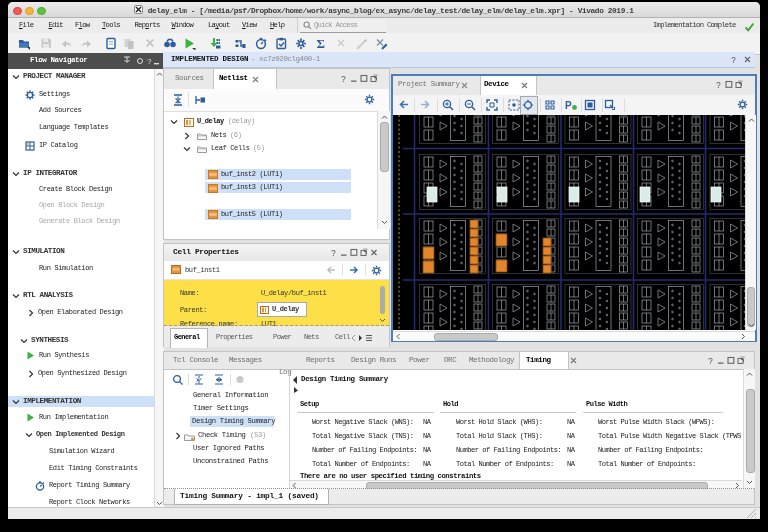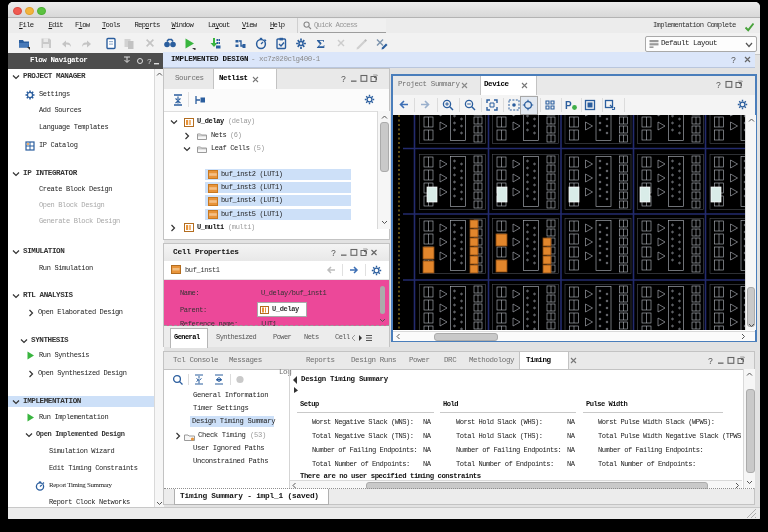--- a/index.html
+++ b/index.html
@@ -33,20 +33,24 @@
 .thumb{position:absolute;background:#c9c9c9;border:1px solid #ababab;border-radius:3px;}
 </style></head>
 <body>
 <div id="stage">
 <div id="win">
 
   <div class="a" id="titlebar"></div>
   <div class="tl" style="left:5px;background:#f05a51;border:0.5px solid #d84b42;"></div>
   <div class="tl" style="left:17px;background:#f2b43c;border:0.5px solid #dfa133;"></div>
   <div class="tl" style="left:29px;background:#5cc240;border:0.5px solid #4daf35;"></div>
+  <div class="a" id="title"><svg width="9" height="9" viewBox="0 0 9 9" style="vertical-align:-1px">
+          <rect x="0.5" y="0.5" width="8" height="8" rx="1.5" fill="#fff" stroke="#888"></rect>
+          <path d="M2 2 L7 7 M7 2 L2 7" stroke="#222" stroke-width="1.4"></path>
+        </svg> delay_elm - [/media/psf/Dropbox/home/work/async_blog/ex_async/delay_test/delay_elm/delay_elm.xpr] - Vivado 2019.1</div>
 
   <div class="a" id="menubar">
     <span class="mi" style="left:11px"><u>F</u>ile</span>
     <span class="mi" style="left:40.5px"><u>E</u>dit</span>
     <span class="mi" style="left:67px">F<u>l</u>ow</span>
     <span class="mi" style="left:94px"><u>T</u>ools</span>
     <span class="mi" style="left:126.5px">Rep<u>o</u>rts</span>
     <span class="mi" style="left:163.5px"><u>W</u>indow</span>
     <span class="mi" style="left:200px">La<u>y</u>out</span>
     <span class="mi" style="left:234px"><u>V</u>iew</span>
@@ -139,33 +143,20 @@
           <path d="M3.5 4.5 L4.5 3.5 L7 6 L9.5 3.5 L10.5 4.5 L8 7 L10.5 9.5 L9.5 10.5 L7 8 L4.5 10.5 L3.5 9.5 L6 7 z" fill="#cccccc"></path>
         </svg>
     <svg class="ti" style="left:346px">
           <path d="M3 11.5 L10 4.5 l1.5 1.5 L4.5 13 l-2 .5 z" fill="#cfcfcf"></path>
           <path d="M10 4.5 l1.5-1.5 1.5 1.5 -1.5 1.5 z" fill="#bdbdbd"></path>
         </svg>
     <svg class="ti" style="left:366px">
           <path d="M2.5 4 L3.5 3 L6 5.5 L8.5 3 L9.5 4 L7 6.5 L9.5 9 L8.5 10 L6 7.5 L3.5 10 L2.5 9 L5 6.5 z" fill="#7d94ad"></path>
           <path d="M8 11.5 L12 7.5 l1.5 1.5 L9.5 13 l-2 .5 z" fill="#2b5e9e"></path>
         </svg>
-    <div class="a" style="left:637px;top:2.5px;width:110px;height:14px;background:#fdfdfd;border:1px solid #a9a9a9;border-radius:2px;">
-      <svg class="a" style="left:3px;top:2.5px" width="10" height="9">
-            <g fill="#9a9a9a">
-              <rect x="0.5" y="1" width="9" height="2.2"></rect>
-              <rect x="0.5" y="4.2" width="9" height="2.2"></rect>
-              <rect x="0.5" y="7.4" width="4" height="2.2"></rect>
-            </g>
-          </svg>
-      <span class="a mono" style="left:15px;top:2.5px;font-size:7.5px;letter-spacing:-0.5px;color:#222;">Default Layout</span>
-      <svg class="a" style="left:99px;top:5px" width="8" height="6">
-            <path d="M1 1 L4 4.5 L7 1" fill="none" stroke="#555" stroke-width="1.2"></path>
-          </svg>
-    </div>
   </div>
 
   <div class="a" style="left:0;top:53px;width:752px;height:452px;background:#e2e2e2;"></div>
 
   <div class="a" style="left:0;top:51px;width:155px;height:16px;background:#4d4d4d;">
     <span class="a" style="left:6px;top:3px;color:#fff;font-weight:bold;font-size:7.5px;letter-spacing:-0.4px;padding-left:16px;">Flow Navigator</span>
     <svg class="a" style="left:113px;top:3px" width="40" height="10">
       <path d="M3 1 h6 M6 1 v5 M3.5 4 L6 6.5 L8.5 4" stroke="#ddd" fill="none"></path>
       <circle cx="19" cy="5" r="2.5" fill="none" stroke="#ddd"></circle>
       <text x="26" y="8" font-size="8" fill="#ddd" font-family="Liberation Mono">?</text>
@@ -282,21 +273,21 @@
             <path d="M1 1.5 L4 4.5 L7 1.5" fill="none" stroke="#333" stroke-width="1.2"></path>
           </svg>
           <span class="a b" style="left:28px">Open Implemented Design</span>
         </div>
     <div class="a row" style="left:0;top:393px;width:146px;height:11px;line-height:11px;">
           <span class="a" style="left:41px;color:#222">Simulation Wizard</span>
         </div>
     <div class="a row" style="left:0;top:410px;width:146px;height:11px;line-height:11px;">
           <span class="a" style="left:41px;color:#222">Edit Timing Constraints</span>
         </div>
-    <div class="a row" style="left:0;top:427px;width:146px;height:11px;line-height:11px;font-family:Liberation Serif, serif;">
+    <div class="a row" style="left:0;top:427px;width:146px;height:11px;line-height:11px;">
           <svg class="a" style="left:27px;top:0.5px" width="10" height="10">
             <circle cx="5" cy="5.5" r="3.6" fill="none" stroke="#2b5e9e" stroke-width="1.3"></circle>
             <rect x="3.9" y="0.4" width="2.2" height="1.6" fill="#2b5e9e"></rect>
             <path d="M5 5.5 L6.8 4" stroke="#2b5e9e" stroke-width="1.1"></path>
             <path d="M8 1.5 l1 1" stroke="#2b5e9e" stroke-width="1.1"></path>
           </svg>
           <span class="a" style="left:41px;color:#222">Report Timing Summary</span>
         </div>
     <div class="a row" style="left:0;top:444px;width:146px;height:11px;line-height:11px;">
           <span class="a" style="left:41px;color:#222">Report Clock Networks</span>
@@ -391,61 +382,41 @@
             <span class="a" style="left:57px;color:#222">buf_inst2 (LUT1)</span>
           </div>
       <div class="a row" style="left:0;top:71px;width:213px;height:11px;line-height:11px;">
             <div class="a" style="left:41px;top:0;width:146px;height:11px;background:#cde0f8;"></div>
             <svg class="a" style="left:44px;top:1.5px" width="10" height="9">
               <rect x="0.5" y="0.5" width="9" height="8" fill="#e8943a" stroke="#c87820"></rect>
               <rect x="1.2" y="3.2" width="7.6" height="2.6" fill="#f4c088"></rect>
             </svg>
             <span class="a" style="left:57px;color:#222">buf_inst3 (LUT1)</span>
           </div>
-      <div class="a row" style="left:0;top:84.3px;width:213px;height:11px;line-height:11px;">
-            <div class="a" style="left:41px;top:0;width:146px;height:11px;background:#cde0f8;"></div>
-            <svg class="a" style="left:44px;top:1.5px" width="10" height="9">
-              <rect x="0.5" y="0.5" width="9" height="8" fill="#e8943a" stroke="#c87820"></rect>
-              <rect x="1.2" y="3.2" width="7.6" height="2.6" fill="#f4c088"></rect>
-            </svg>
-            <span class="a" style="left:57px;color:#222">buf_inst4 (LUT1)</span>
-          </div>
       <div class="a row" style="left:0;top:97.5px;width:213px;height:11px;line-height:11px;">
             <div class="a" style="left:41px;top:0;width:146px;height:11px;background:#cde0f8;"></div>
             <svg class="a" style="left:44px;top:1.5px" width="10" height="9">
               <rect x="0.5" y="0.5" width="9" height="8" fill="#e8943a" stroke="#c87820"></rect>
               <rect x="1.2" y="3.2" width="7.6" height="2.6" fill="#f4c088"></rect>
             </svg>
             <span class="a" style="left:57px;color:#222">buf_inst5 (LUT1)</span>
           </div>
-      <div class="a row" style="left:0;top:110.6px;width:213px;height:11px;line-height:11px;">
-            <svg class="a" style="left:6px;top:2px" width="6" height="8">
-              <path d="M1.5 1 L4.5 4 L1.5 7" fill="none" stroke="#333" stroke-width="1.2"></path>
-            </svg>
-            <svg class="a" style="left:20px;top:1.5px" width="10" height="9">
-              <rect x="0.5" y="0.5" width="9" height="8" fill="#fff" stroke="#b36d20"></rect>
-              <rect x="2" y="2" width="2.2" height="5" fill="#e8943a"></rect>
-              <path d="M6 2 v5" stroke="#e8943a" stroke-width="1.4"></path>
-            </svg>
-            <span class="a" style="left:33px;color:#111;font-weight:bold">U_multi</span>
-            <span class="a" style="left:64px;color:#9b9b9b">(multi)</span>
-          </div>
     </div>
     <div class="sbv" style="left:213px;top:42px;width:12px;height:118px;">
       <svg class="a" style="left:3px;top:3px" width="7" height="7">
             <path d="M1 4.5 L3.5 2 L6 4.5" fill="none" stroke="#555"></path>
           </svg>
       <div class="thumb" style="left:2px;top:11px;width:7px;height:48px;"></div>
       <svg class="a" style="left:3px;top:108px" width="7" height="7">
             <path d="M1 2 L3.5 4.5 L6 2" fill="none" stroke="#555"></path>
           </svg>
     </div>
   </div>
 
-  <div class="a" style="left:155px;top:241px;width:227px;height:104px;background:#ec4899;border:1px solid #c3c3c3;box-sizing:border-box;">
+  <div class="a" style="left:155px;top:241px;width:227px;height:104px;background:#fde047;border:1px solid #c3c3c3;box-sizing:border-box;">
     <div class="a" style="left:0;top:0;width:225px;height:17px;background:linear-gradient(#f4f4f4,#e8e8e8);border-bottom:1px solid #d5d5d5;">
       <span class="a b" style="left:9px;top:4px;color:#111;font-size:7.8px;letter-spacing:-0.3px;font-family:'Liberation Mono',monospace;">Cell Properties</span>
       <svg class="a" style="left:166px;top:4px" width="50" height="9">
             <text x="1" y="7.5" font-size="8.5" font-family="Liberation Mono" fill="#555">?</text>
             <rect x="11" y="6.5" width="5.5" height="1.3" fill="#666"></rect>
             <rect x="21" y="1.5" width="5.8" height="5.8" fill="none" stroke="#666" stroke-width="1.1"></rect>
             <rect x="31" y="2.5" width="5" height="5" fill="none" stroke="#666" stroke-width="1"></rect>
             <path d="M34 3.5 h2.5 v2.5" fill="none" stroke="#666"></path>
             <path d="M33.2 1 h4 v1" fill="none" stroke="#888" stroke-width="0.8"></path>
             <path d="M41.5 2 l5 5 M46.5 2 l-5 5" stroke="#666" stroke-width="1.2"></path>
@@ -488,21 +459,21 @@
           <span class="a" style="left:97px;top:41px;">LUT1</span>
       <div class="a thumb" style="left:216px;top:7px;width:5px;height:28px;background:#ababab;border:none;"></div>
       <svg class="a" style="left:215px;top:38px" width="7" height="7">
             <path d="M1 2 L3.5 4.5 L6 2" fill="none" stroke="#555"></path>
           </svg>
     </div>
     <div class="a" style="left:0;top:81px;width:225px;height:1px;border-top:1px dashed #9a9a9a;"></div>
     <div class="a mono" style="left:0;top:82px;width:225px;height:21px;background:#ececec;font-size:7px;letter-spacing:-0.55px;">
       <div class="a" style="left:6px;top:2px;width:36px;height:19px;background:#fff;border:1px solid #b5b5b5;border-bottom:none;"></div>
       <span class="a b" style="left:10px;top:7px;color:#000;">General</span>
-      <span class="a" style="left:52px;top:7px;color:#555;">Synthesized</span>
+      <span class="a" style="left:52px;top:7px;color:#555;">Properties</span>
       <span class="a" style="left:109px;top:7px;color:#555;">Power</span>
       <span class="a" style="left:140px;top:7px;color:#555;">Nets</span>
       <span class="a" style="left:171px;top:7px;color:#555;">Cell</span>
       <svg class="a" style="left:187px;top:8px" width="22" height="8">
             <path d="M4 1 L1 4 L4 7" fill="none" stroke="#999" stroke-width="1"></path>
             <path d="M8 1 L11 4 L8 7" fill="#333"></path>
             <path d="M15 1.5 h6 M15 4 h6 M15 6.5 h6" stroke="#555"></path>
           </svg>
     </div>
   </div>

